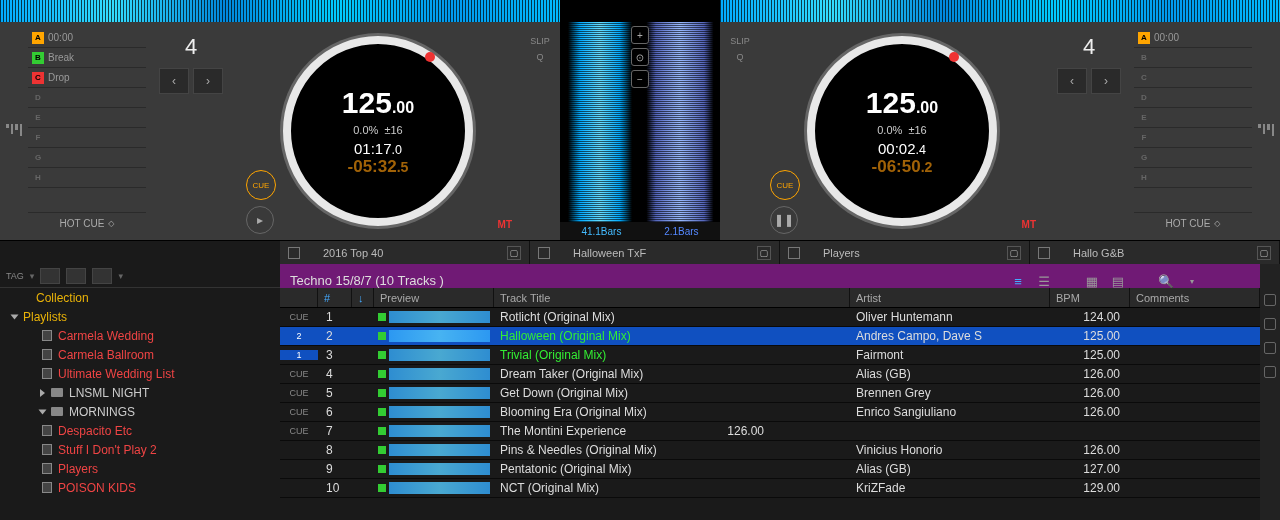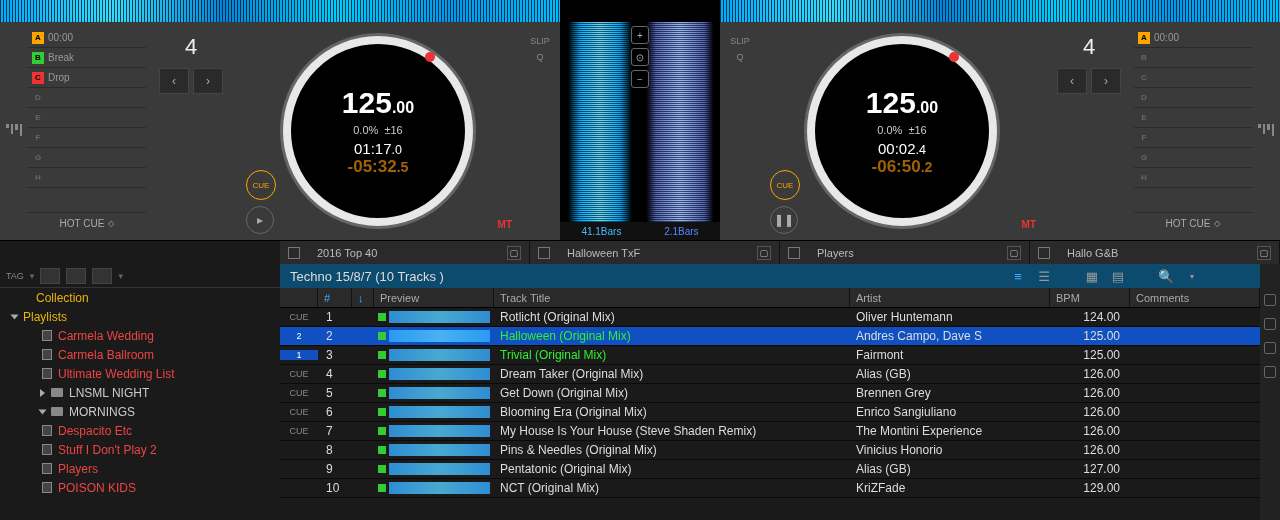--- a/index.html
+++ b/index.html
@@ -38,37 +38,37 @@
 .center-wave{width:160px;background:#000;display:flex;flex-direction:column;position:relative}
 .vw{flex:1;position:relative;background:linear-gradient(90deg,transparent 10%,#0af 25%,#6df 50%,#0af 75%,transparent 90%)}
 .vw::after{content:'';position:absolute;inset:0;background:repeating-linear-gradient(0deg,rgba(0,0,0,.6) 0 1px,transparent 1px 2px)}
 .vw2{background:linear-gradient(90deg,transparent 8%,#56b 20%,#9bf 50%,#56b 80%,transparent 92%)}
 .cw-tools{position:absolute;top:4px;left:50%;transform:translateX(-50%);display:flex;flex-direction:column;gap:4px;z-index:2}
 .cw-tool{width:18px;height:18px;border:1px solid #666;border-radius:3px;display:flex;align-items:center;justify-content:center;color:#aaa;font-size:10px;background:rgba(0,0,0,.5)}
 .cw-footer{height:18px;display:flex;justify-content:space-around;align-items:center;font-size:10px;background:#111}
 .cw-footer span:first-child{color:#4bf}.cw-footer span:last-child{color:#58f}
 .tabs-row{height:24px;display:flex;background:#2a2a2a;border-top:1px solid #000}
 .tab-spacer{width:280px;background:#1a1a1a}
-.tab{flex:1;display:flex;align-items:center;padding:0 8px;border-right:1px solid #111;gap:17px;font-size:11px;color:#bbb}
+.tab{flex:1;display:flex;align-items:center;padding:0 8px;border-right:1px solid #111;gap:23px;font-size:11px;color:#bbb}
 .tab-icon{width:12px;height:12px;border:1px solid #777}
 .tab-close{margin-left:auto;width:14px;height:14px;border:1px solid #555;display:flex;align-items:center;justify-content:center;font-size:9px}
 .bottom{display:flex;height:256px}
 .sidebar{width:280px;background:#1a1a1a;display:flex;flex-direction:column}
 .sb-toolbar{height:24px;display:flex;align-items:center;gap:6px;padding:0 6px;border-bottom:1px solid #333}
 .sb-tool{width:20px;height:16px;background:#333;border:1px solid #444}
 .sb-item{height:19px;display:flex;align-items:center;padding-left:12px;gap:6px;font-size:12px;color:#ccc}
 .sb-item.head{font-weight:normal;color:#eab308}
 .sb-item.sub{padding-left:42px;color:#ef4444}
 .sb-item.folder{padding-left:40px}
 .tri{display:inline-block;width:0;height:0;border-top:4px solid transparent;border-bottom:4px solid transparent;border-left:5px solid #aaa}
 .tri.down{transform:rotate(90deg)}
 .doc-icon{width:10px;height:11px;border:1px solid #888;background:#444}
 .fold-icon{width:12px;height:9px;background:#888;border-radius:1px}
 .main{flex:1;display:flex;flex-direction:column;background:#1a1a1a}
-.pl-title{height:24px;display:flex;align-items:center;padding:0 10px;font-size:13px;color:#ddd;background:#0c4a6e}
+.pl-title{height:24px;display:flex;align-items:flex-end;padding:0 10px;font-size:13px;color:#ddd;background:#701a75}
 .pl-tools{margin-left:auto;display:flex;gap:10px;align-items:center}
 .pl-tool{width:16px;height:14px;color:#999;display:flex;align-items:center;justify-content:center}
 .pl-tool.active{color:#4af}
 .headers{height:20px;display:flex;background:#2a2a2a;font-size:11px;color:#aaa;border-bottom:1px solid #000}
 .col{display:flex;align-items:center;padding:0 6px;border-right:1px solid #111}
 .c-cue{width:38px}.c-num{width:34px}.c-sort{width:22px}.c-prev{width:120px}.c-title{flex:1}.c-artist{width:200px}.c-bpm{width:80px}.c-com{width:130px}
 .track-row{height:19px;display:flex;font-size:12px;color:#ddd;border-bottom:1px solid #0a0a0a;align-items:center}
 .track-row.sel{background:#1050c0}
 .track-row.green .c-title,.track-row.green .c-artist,.track-row.green .c-bpm{color:#3e3}
 .c-cue-cell{width:38px;text-align:center;font-size:9px;color:#888}
@@ -444,21 +444,20 @@
           <div class="c-com-cell"></div>
         </div>
         <div class="track-row">
           <div class="c-cue-cell">CUE</div>
           <div class="c-num-cell">7</div>
           <div class="c-sort-cell"></div>
           <div class="c-prev-cell">
             <span class="mini-badge"></span>
             <span class="mini-wave"></span>
           </div>
-          <div class="c-title-cell c-title">My House Is Your House (Steve Shaden Remix)</div>
           <div class="c-artist-cell">The Montini Experience</div>
           <div class="c-bpm-cell">126.00</div>
           <div class="c-com-cell"></div>
         </div>
         <div class="track-row">
           <div class="c-cue-cell"></div>
           <div class="c-num-cell">8</div>
           <div class="c-sort-cell"></div>
           <div class="c-prev-cell">
             <span class="mini-badge"></span>

